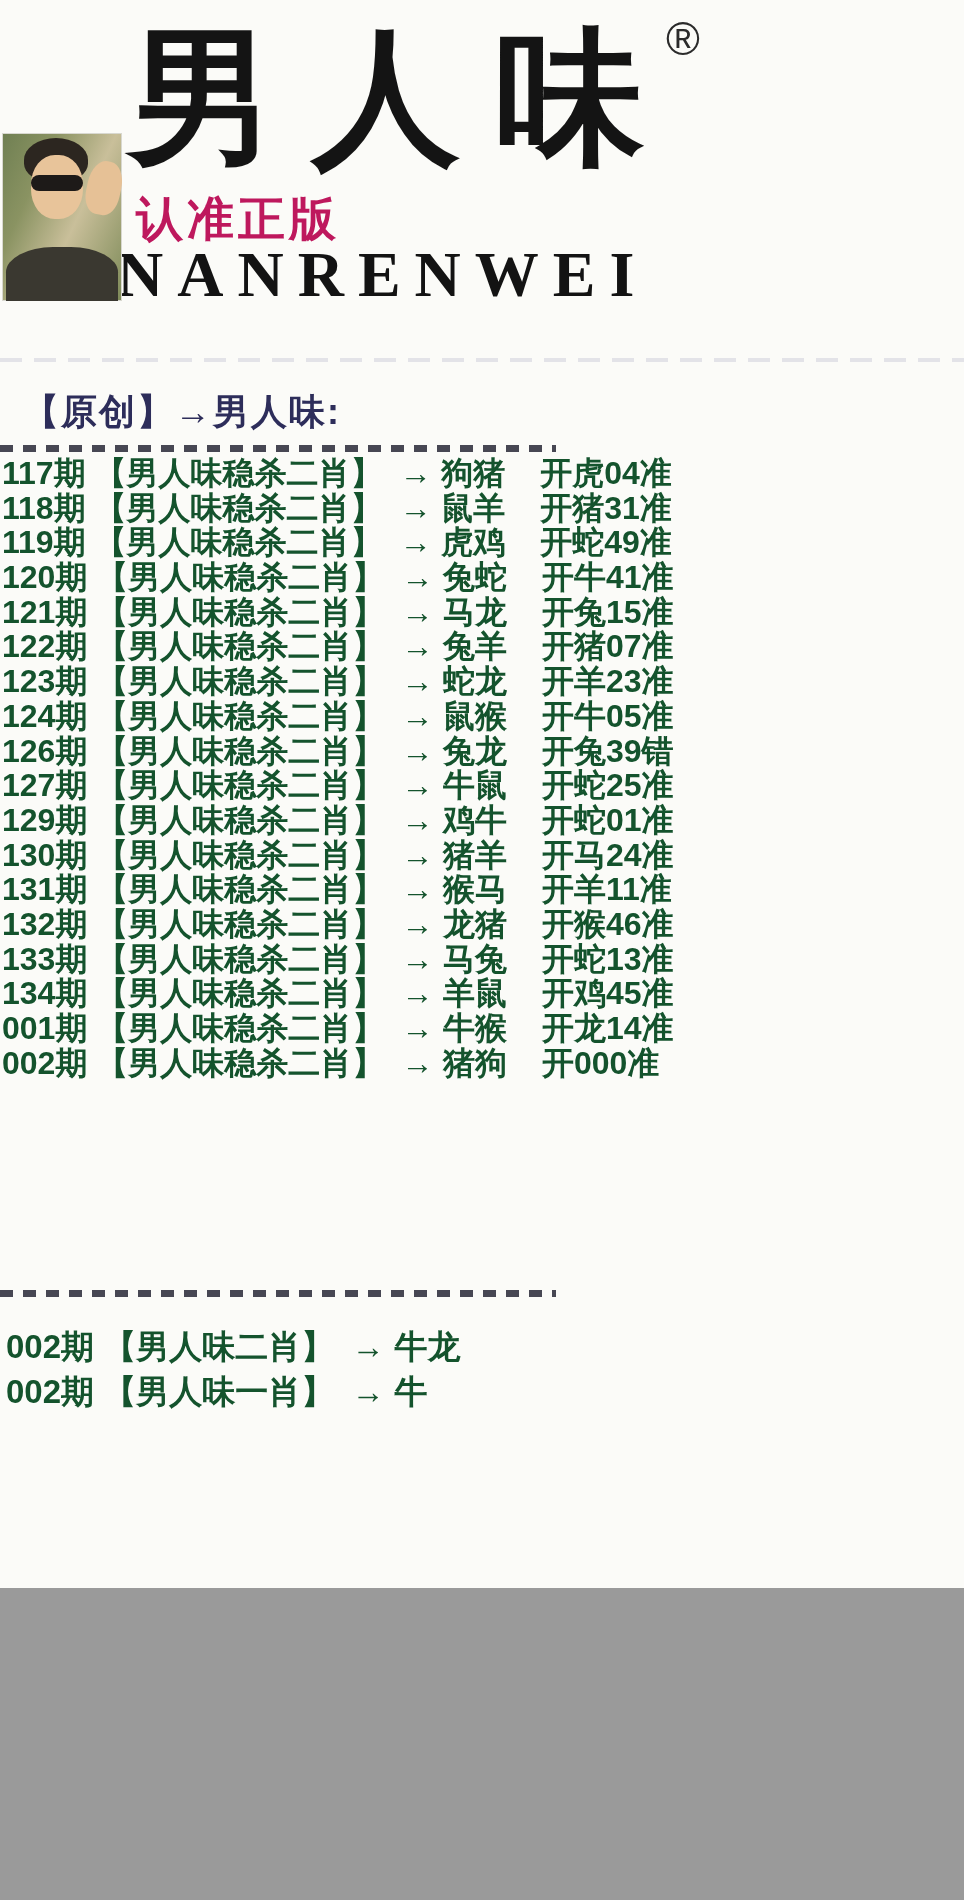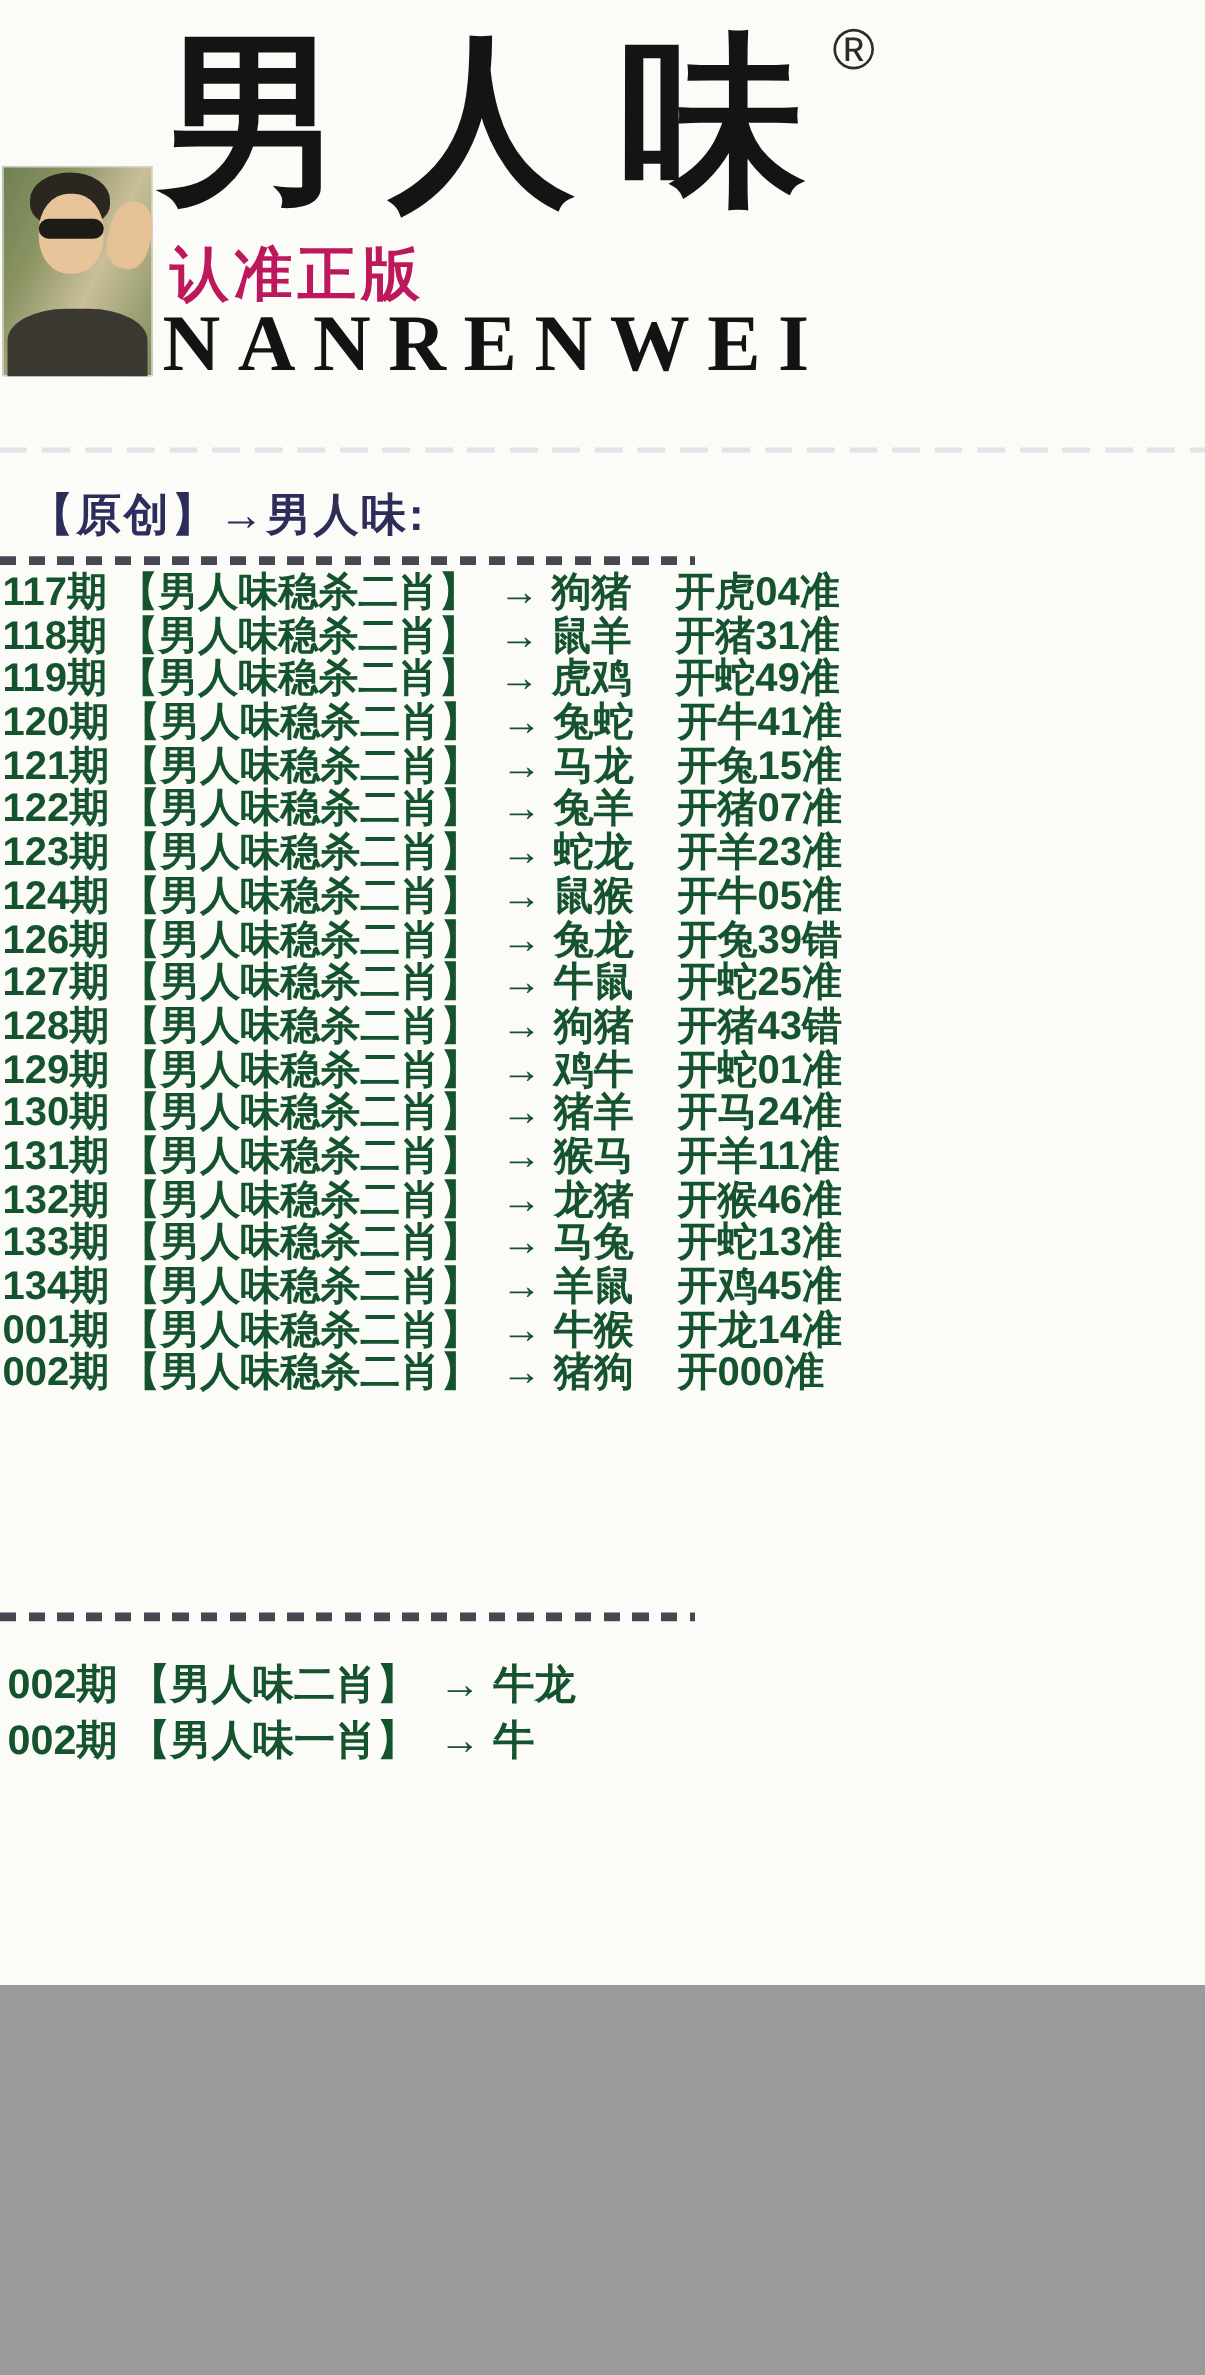--- a/index.html
+++ b/index.html
@@ -16,21 +16,21 @@
     left:128px; top:18px; font-family:"Liberation Serif", serif;
     font-weight:700; font-size:148px; line-height:1.1; color:#141414;
     letter-spacing:36px; white-space:nowrap; z-index:2;
   }
   .reg-mark { left:666px; top:12px; font-size:46px; color:#2b2b2b; z-index:2; }
   .slogan {
     left:136px; top:188px; font-size:47px; font-weight:700;
     color:#be185d; letter-spacing:4px; white-space:nowrap; z-index:3;
   }
   .brand-latin {
-    left:130px; top:238px; font-family:"Liberation Serif", serif;
+    left:117px; top:238px; font-family:"Liberation Serif", serif;
     font-weight:700; font-size:64px; color:#131313; letter-spacing:14px;
     white-space:nowrap; z-index:2;
   }
   .photo {
     left:2px; top:133px; width:120px; height:168px; overflow:hidden; z-index:4;
     background:linear-gradient(115deg,#6f7f52 0%,#8a9362 28%,#c9bf9a 58%,#7d8a58 100%);
     box-shadow:0 0 0 1px #d8d8d0 inset;
   }
   .photo > div { position:absolute; }
   .ph-hair  { left:22px; top:5px;  width:64px; height:44px; border-radius:50% 50% 42% 42%; background:#2c2620; }
@@ -186,27 +186,20 @@
     <span class="r-arrow">→</span>
     <span class="r-pick">兔龙</span>
     <span class="r-result">开兔39错</span>
   </div>
       <div class="row">
     <span class="r-period">127期</span>
     <span class="r-label">【男人味稳杀二肖】</span>
     <span class="r-arrow">→</span>
     <span class="r-pick">牛鼠</span>
     <span class="r-result">开蛇25准</span>
-  </div>
-      <div class="row">
-    <span class="r-period">128期</span>
-    <span class="r-label">【男人味稳杀二肖】</span>
-    <span class="r-arrow">→</span>
-    <span class="r-pick">狗猪</span>
-    <span class="r-result">开猪43错</span>
   </div>
       <div class="row">
     <span class="r-period">129期</span>
     <span class="r-label">【男人味稳杀二肖】</span>
     <span class="r-arrow">→</span>
     <span class="r-pick">鸡牛</span>
     <span class="r-result">开蛇01准</span>
   </div>
       <div class="row">
     <span class="r-period">130期</span>

